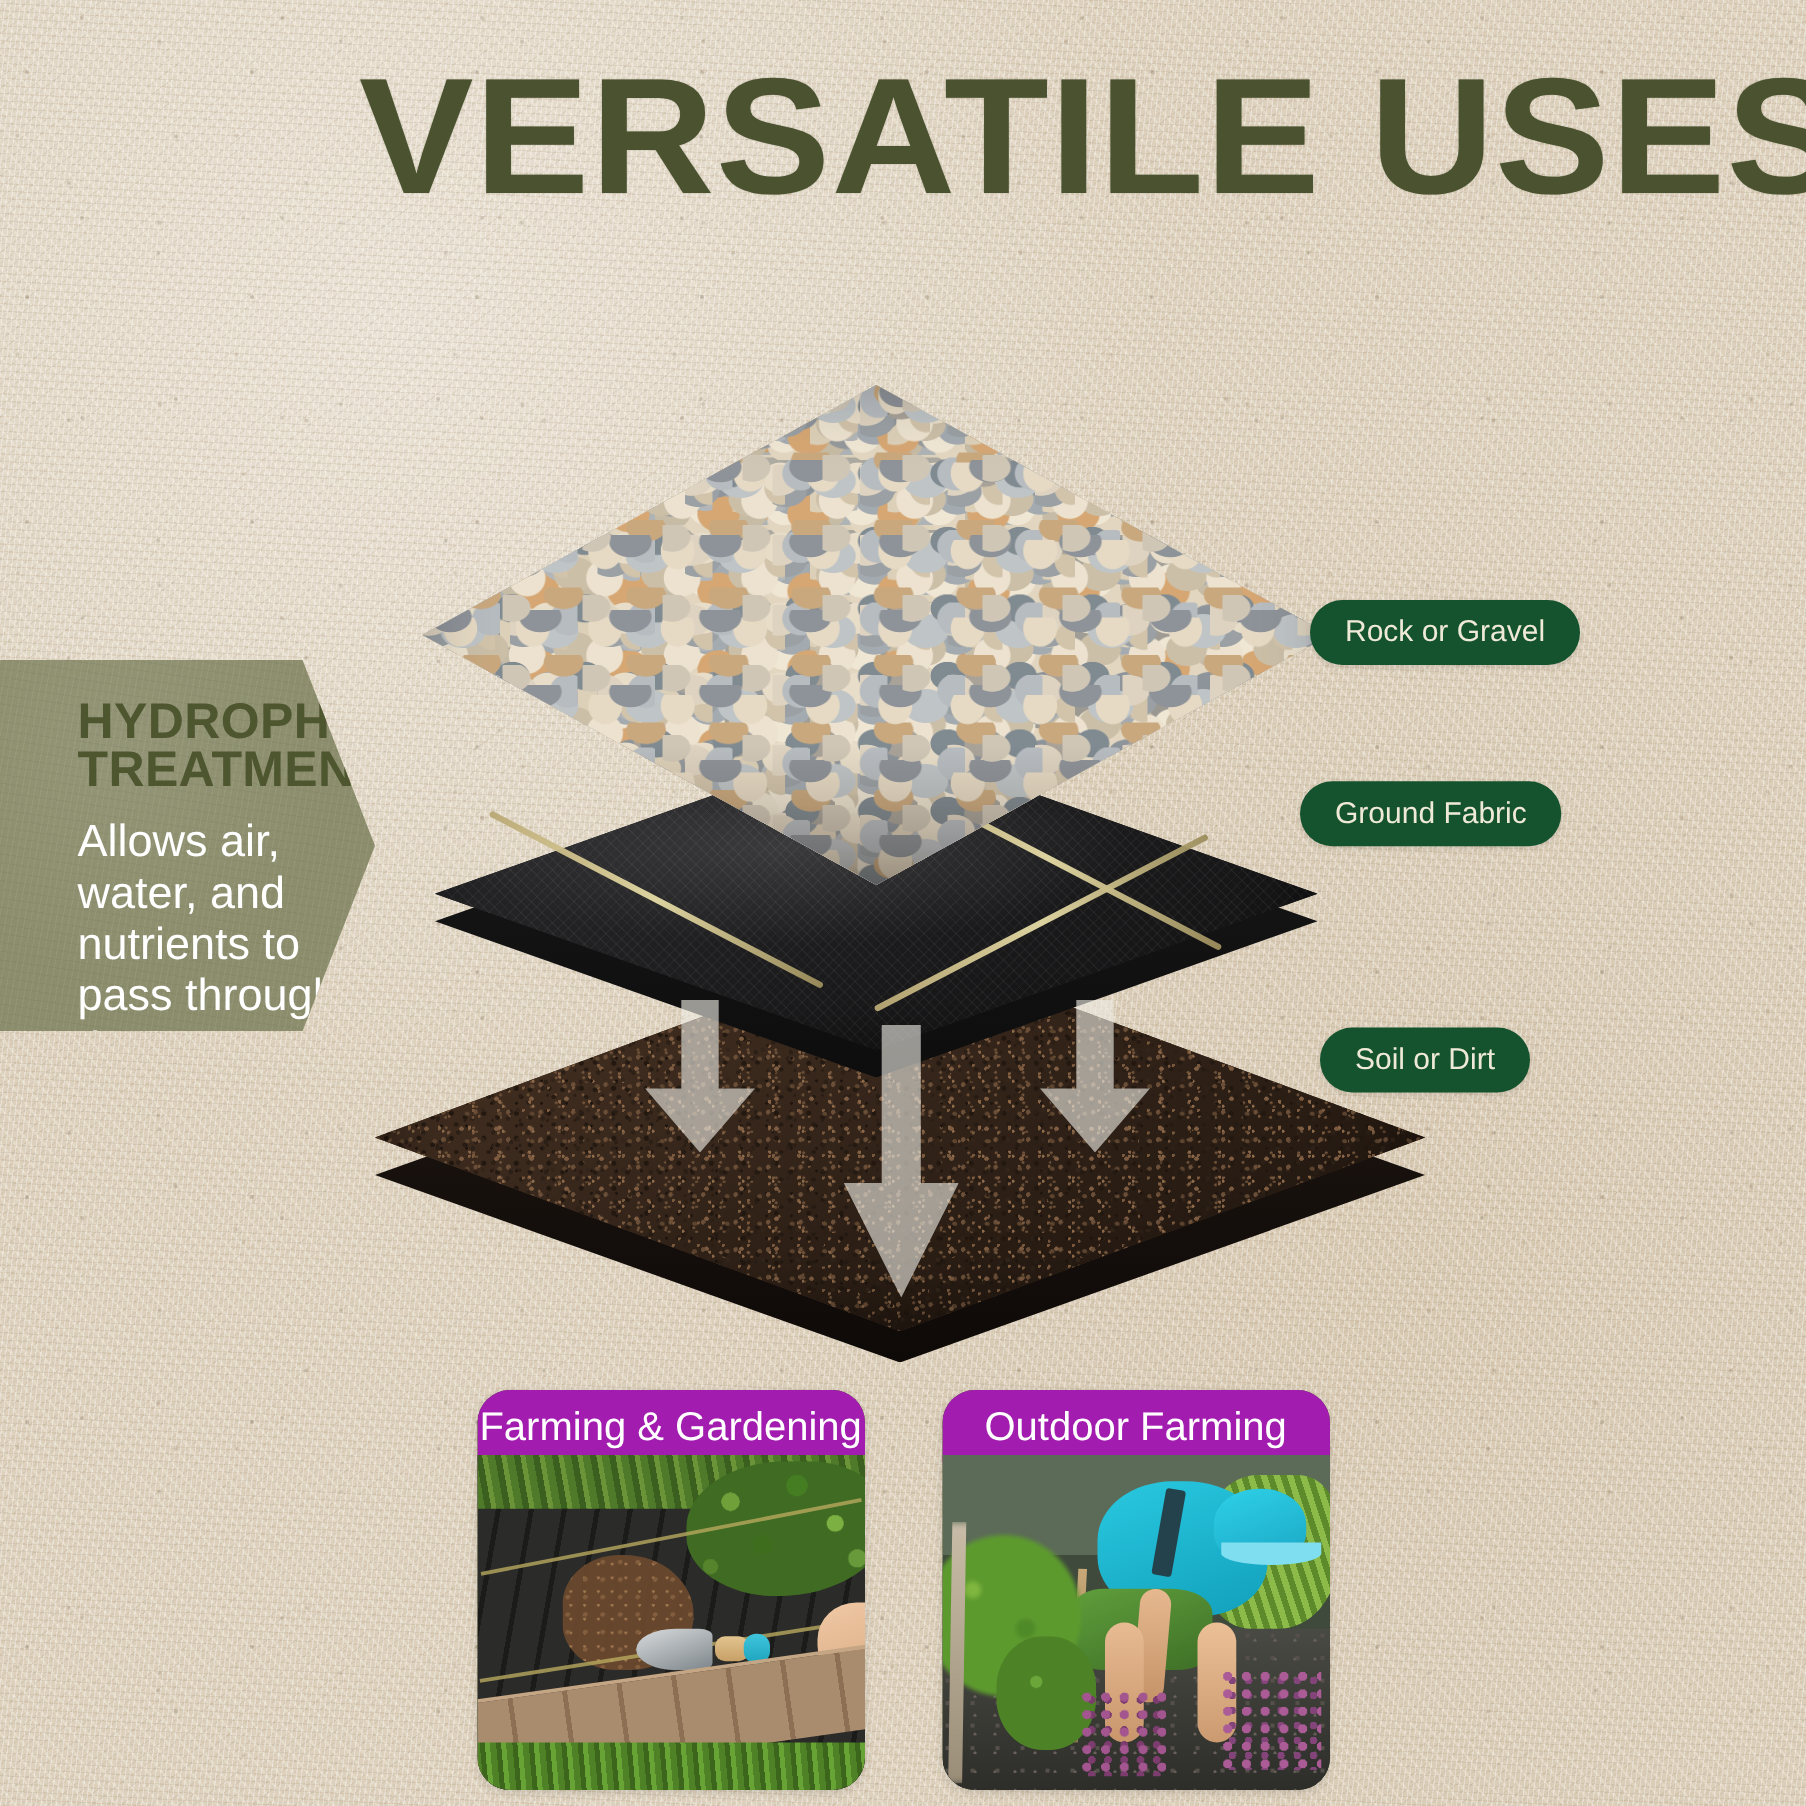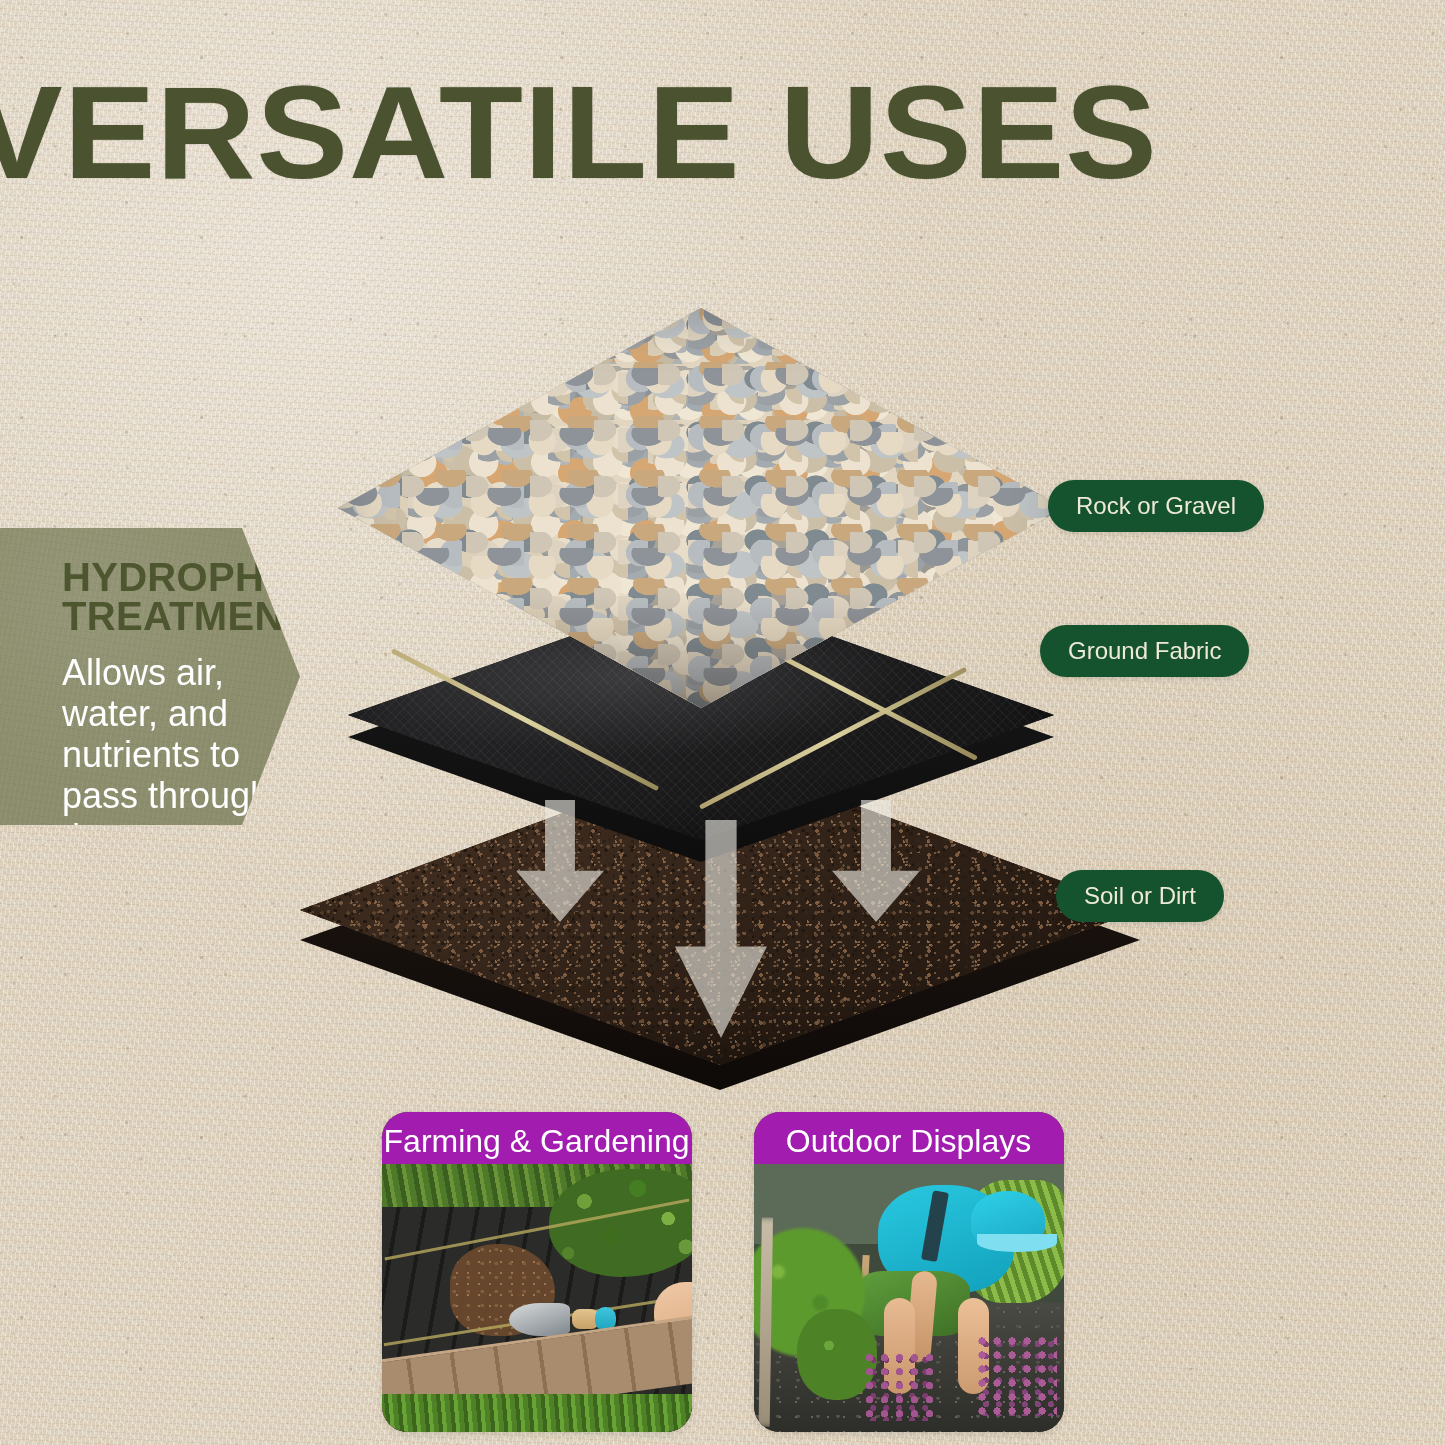--- a/index.html
+++ b/index.html
@@ -29,21 +29,21 @@
       radial-gradient(circle at 67% 52%, rgba(90,70,45,.45) 0 1px, rgba(0,0,0,0) 2px),
       radial-gradient(circle at 88% 23%, rgba(90,70,45,.35) 0 1px, rgba(0,0,0,0) 2px),
       radial-gradient(circle at 29% 77%, rgba(90,70,45,.4) 0 1px, rgba(0,0,0,0) 2px),
       radial-gradient(circle at 55% 88%, rgba(90,70,45,.35) 0 1px, rgba(0,0,0,0) 2px),
       radial-gradient(circle at 8%  62%, rgba(120,95,60,.35) 0 1px, rgba(0,0,0,0) 2px),
       radial-gradient(circle at 95% 85%, rgba(120,95,60,.3) 0 1px, rgba(0,0,0,0) 2px);
     background-size:180px 180px,160px 160px,210px 210px,145px 145px,190px 190px,230px 230px,175px 175px,205px 205px;
   }
 
   
-  .header{position:absolute;left:0;right:0;top:68px;text-align:left;z-index:20;}
+  .header{position:absolute;left:0;right:0;top:44px;text-align:right;z-index:20;}
   .title{
     font-family:"Liberation Sans", sans-serif;
     font-size:132px;line-height:.98;font-weight:700;
     letter-spacing:1px; color:#4a5230;
     transform:scaleX(1.04);
     text-shadow:0 0 1px rgba(74,82,48,.5);
   }
   .title .stamp{
     background-image:
       repeating-linear-gradient(74deg, rgba(221,209,189,.55) 0 1px, rgba(0,0,0,0) 1px 5px),
@@ -220,21 +220,21 @@
     position:absolute;z-index:26;
     background:#14532d;color:#efe9d8;
     border-radius:999px;
     font-size:24px;line-height:1;
     padding:14px 28px;
     white-space:nowrap;
     box-shadow:0 2px 5px rgba(0,0,0,.10);
   }
   .pill-rock{left:1048px;top:480px;}
   .pill-fabric{left:1040px;top:625px;}
-  .pill-soil{left:1056px;top:822px;margin-top:48px;}
+  .pill-soil{left:1056px;top:822px;}
 
   
   .cards{position:absolute;left:0;top:1112px;width:1445px;height:320px;z-index:20;
          display:flex;justify-content:center;gap:62px;}
   .card{
     width:310px;height:320px;border-radius:26px;overflow:hidden;
     background:#48512c;position:relative;
     box-shadow:0 2px 7px rgba(0,0,0,.12);
   }
   .card-title{
@@ -429,21 +429,21 @@
         </div>
         <div class="farm-hand"></div>
         <div class="farm-brick"></div>
         <div class="farm-lawn"></div>
       </div>
     </div>
   </div>
 
 
   <div class="card">
-    <div class="card-title">Outdoor Displays</div>
+    <div class="card-title">Outdoor Farming</div>
     <div class="card-photo">
       <div class="photo-out">
         <div class="out-mulch"></div>
         <div class="out-plantsR"></div>
         <div class="out-stake"></div>
         <div class="out-body"></div>
         <div class="out-strap"></div>
         <div class="out-cap"></div>
         <div class="out-capbrim"></div>
         <div class="out-shorts"></div>

